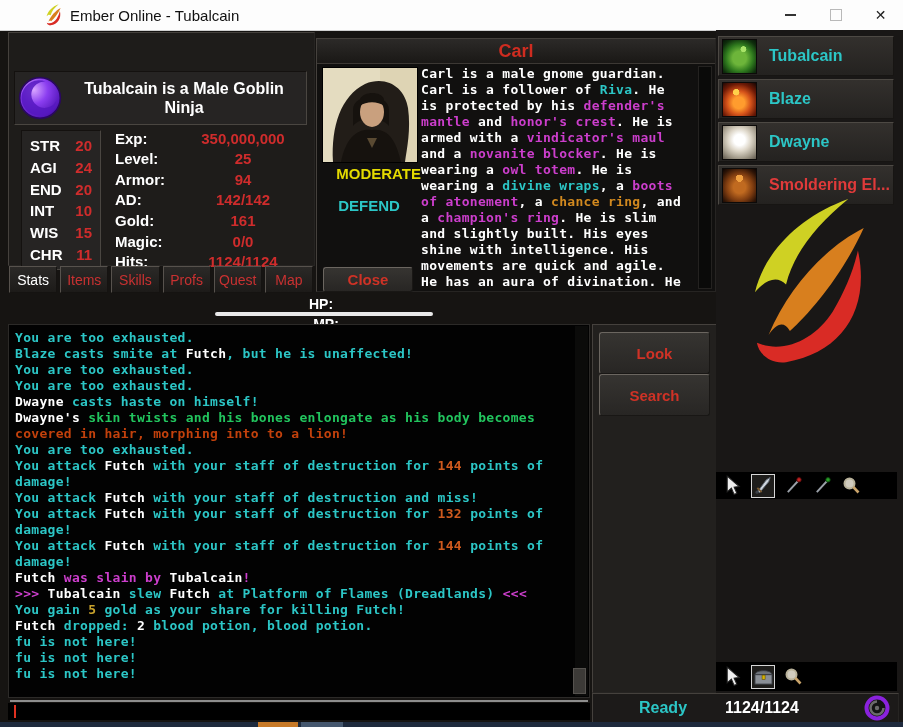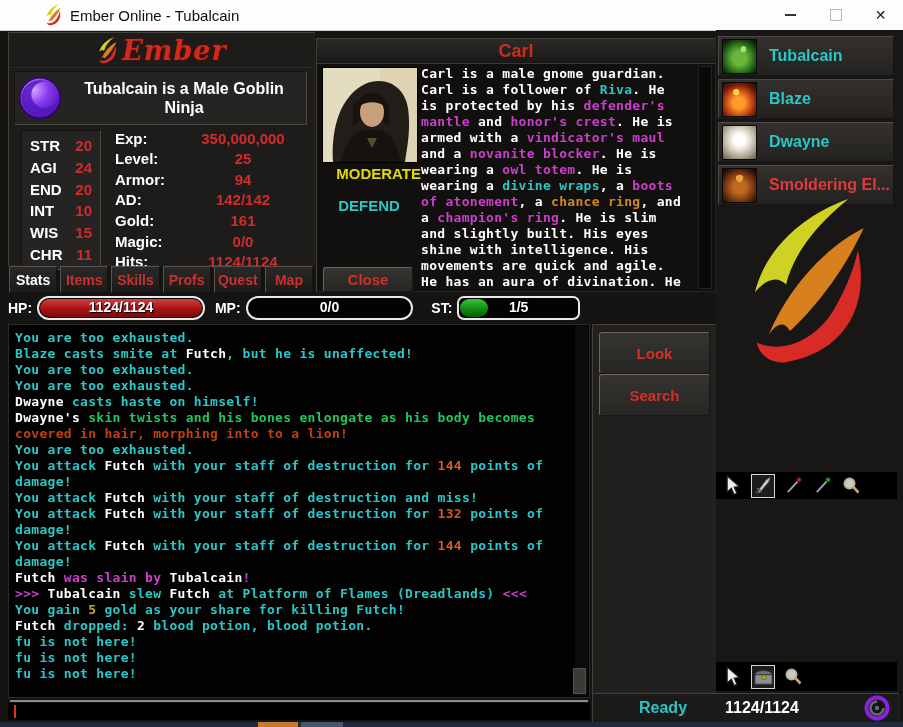--- a/index.html
+++ b/index.html
@@ -32,36 +32,36 @@
              display:flex;flex-direction:column;justify-content:space-around;}
   .stat-row{display:flex;justify-content:space-between;font-size:15px;font-weight:bold;}
   .stat-row .sl{color:#fff;} .stat-row .sv{color:#cf2c2c;}
   .details-box{position:absolute;left:102px;top:95px;width:198px;height:144px;
                display:flex;flex-direction:column;justify-content:space-around;}
   .detail-row{display:flex;font-size:15px;font-weight:bold;}
   .detail-row .dl{color:#fff;width:62px;text-align:left;padding-left:4px;}
   .detail-row .dv{color:#cf2c2c;flex:1;text-align:center;}
   
   .tabs{position:absolute;left:9px;top:266px;width:304px;height:27px;display:flex;gap:3px;}
-  .tab{flex:1;display:flex;align-items:center;justify-content:center;font-size:14px;font-weight:bold;color:#c93131;
+  .tab{flex:1;display:flex;align-items:center;justify-content:center;font-size:14px;font-weight:normal;color:#c93131;
        background:linear-gradient(180deg,#2b2927,#1d1b19);border:1px solid;border-color:#57524d #151311 #151311 #57524d;cursor:pointer;}
   .tab.active{color:#fff;}
   
   .target-panel{left:316px;top:38px;width:398px;height:252px;background:#11100f;}
   .target-title{height:24px;display:flex;align-items:center;justify-content:center;font-size:18px;font-weight:bold;
                 color:#cf2c20;background:linear-gradient(180deg,#2c2a28,#1a1816);border-bottom:1px solid #3c3834;}
   .portrait{position:absolute;left:5px;top:28px;width:94px;height:94px;border:1px solid #000;}
   .stance{position:absolute;left:0;top:126px;width:104px;text-align:right;font-size:15px;font-weight:bold;color:#e4da00;}
   .stance2{position:absolute;left:0;top:158px;width:104px;text-align:center;font-size:15px;font-weight:bold;color:#2cc6c6;}
   .close-btn{position:absolute;left:6px;top:228px;width:88px;height:23px;font-size:15px;}
   .desc{position:absolute;left:104px;top:27px;width:278px;height:222px;
         font-family:"DejaVu Sans Mono",monospace;font-weight:bold;font-size:13px;line-height:16px;letter-spacing:.3px;white-space:pre;}
   .desc-scroll{position:absolute;right:3px;top:27px;width:12px;height:221px;background:#0a0a09;border:1px solid #242220;}
   
-  .vitals{position:absolute;left:8px;top:296px;width:572px;height:24px;display:flex;align-items:center;}
+  .vitals{position:absolute;left:8px;top:296px;width:631px;height:24px;display:flex;align-items:center;flex-direction:column;}
   .vlabel{color:#fff;font-size:14px;font-weight:bold;margin-right:5px;}
   .pill{position:relative;height:20px;background:#030303;border:2px solid #e9e9e9;border-radius:12px;overflow:hidden;}
   .pill .fill{position:absolute;left:1px;top:1px;bottom:1px;border-radius:9px;}
   .pill .ptext{position:absolute;left:0;right:0;top:1px;text-align:center;color:#fff;font-size:14px;font-weight:bold;
                text-shadow:1px 1px 1px #000;}
   .hp-pill{width:214px;} .mp-pill{width:214px;margin-right:8px;} .st-pill{width:155px;border-radius:7px;}
   .hp-fill{background:linear-gradient(180deg,#d04040,#a81212 55%,#7c0b0b);}
   .st-fill{background:linear-gradient(180deg,#3ec43e,#0e8c0e 55%,#075e07);}
   
   .log{position:absolute;left:8px;top:324px;width:582px;height:374px;background:#020202;
@@ -128,28 +128,20 @@
           <span class="mindash"></span>
         </div>
       <div class="wbtn">
           <span class="maxsq"></span>
         </div>
       <div class="wbtn">✕</div>
     </div>
   </div>
 
   <div class="panel left-panel">
-    <div class="ember-head">
-      <svg style="width:22px;height:27px" viewBox="0 0 130 175">
-        <path fill="#cfd123" d="M14 98 C24 56 60 20 110 2 C76 30 54 58 46 90 C36 80 24 86 14 98 Z"></path>
-        <path fill="#d87f1e" d="M28 142 C48 94 86 52 126 32 C104 80 72 118 50 138 C43 126 35 132 28 142 Z"></path>
-        <path fill="#d92b25" d="M120 55 C133 115 104 160 46 170 C30 172 18 162 16 150 C44 162 76 146 94 118 C106 98 115 77 120 55 Z"></path>
-      </svg>
-      <span class="ember-script">Ember</span>
-    </div>
     <div class="char-box inset">
       <svg class="orb" viewBox="0 0 40 40">
         <defs>
             <radialGradient id="orbg" cx="35%" cy="30%" r="75%">
           <stop offset="0%" stop-color="#d9a6ff"></stop>
               <stop offset="45%" stop-color="#8b3ef0"></stop>
               <stop offset="100%" stop-color="#4a0fb0"></stop>
         </radialGradient>
           </defs>
         <circle cx="20" cy="20" r="18.5" fill="url(#orbg)" stroke="#2a0860" stroke-width="1.5"></circle>

